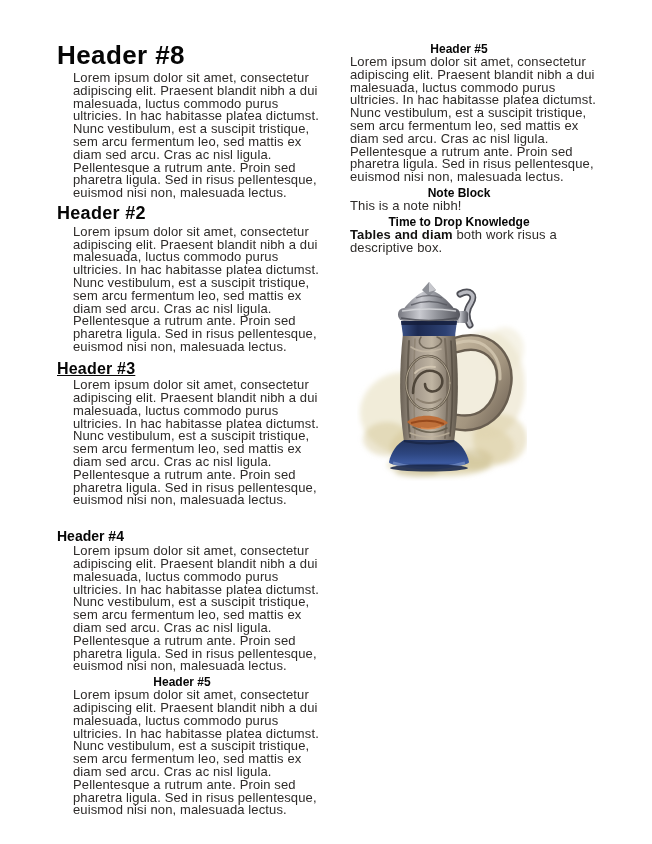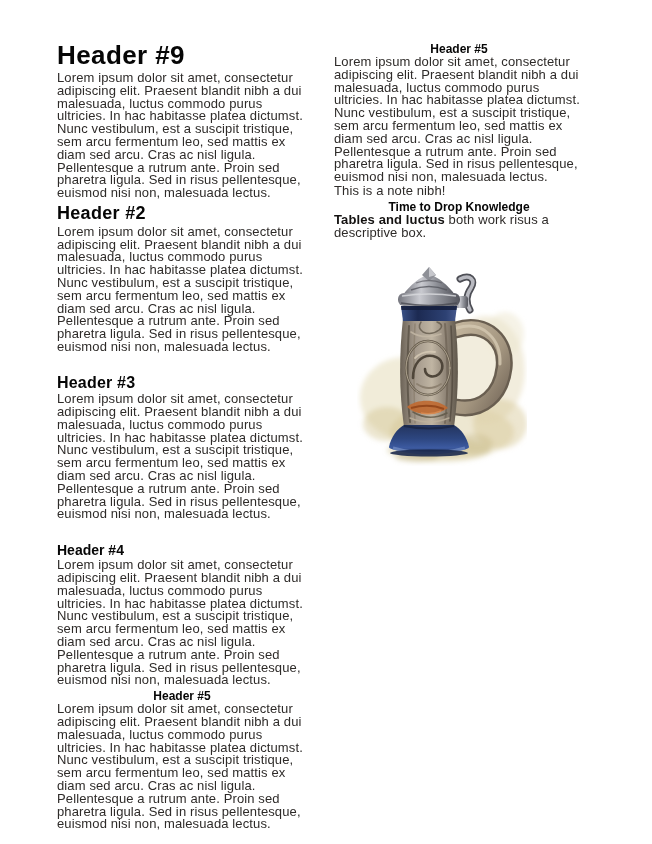--- a/index.html
+++ b/index.html
@@ -7,39 +7,39 @@
     width:652px;height:844px;background:#ffffff;overflow:hidden;
     font-family:"Liberation Sans","DejaVu Sans",sans-serif;
     -webkit-font-smoothing:antialiased;
   }
   .page{padding:41px 0 0 57px;}
   .columns{display:flex;gap:27px;}
   .col{width:250px;flex:0 0 250px;}
   .h1,.h2,.h3,.h4,.h5{font-weight:bold;color:#060606;}
   .h1{font-size:26px;line-height:1.08;margin:0 0 3px;letter-spacing:.4px;}
   .h2{font-size:18px;line-height:1.1;margin:4px 0 2px;letter-spacing:.3px;}
-  .h3{font-size:16px;line-height:1.15;margin:20px 0 1px;letter-spacing:.2px;}
+  .h3{font-size:16px;line-height:1.15;margin:6px 0 1px;letter-spacing:.2px;text-decoration:underline;}
   .h4{font-size:14px;line-height:1.15;margin:21px 0 1px;}
   .h5{font-size:12px;line-height:13px;margin:3px 0 0;text-align:center;}
   .body{
     font-size:13px;line-height:12.8px;letter-spacing:.12px;
-    color:#2e2b29;margin:0 0 1px;white-space:pre;
+    color:#2e2b29;margin:0 16px 1px;white-space:pre;
   }
   .body b{color:#141211;}
   .figure{margin:27px 0 0 23px;width:170px;height:200px;}
   svg{display:block;}
 </style>
 </head>
 <body>
 
 <div class="page">
   <div class="columns">
 
     <div class="col">
-      <div class="h1">Header #9</div>
+      <div class="h1">Header #8</div>
       <p class="body">Lorem ipsum dolor sit amet, consectetur
 adipiscing elit. Praesent blandit nibh a dui
 malesuada, luctus commodo purus
 ultricies. In hac habitasse platea dictumst.
 Nunc vestibulum, est a suscipit tristique,
 sem arcu fermentum leo, sed mattis ex
 diam sed arcu. Cras ac nisl ligula.
 Pellentesque a rutrum ante. Proin sed
 pharetra ligula. Sed in risus pellentesque,
 euismod nisi non, malesuada lectus.</p>
@@ -99,25 +99,26 @@
 adipiscing elit. Praesent blandit nibh a dui
 malesuada, luctus commodo purus
 ultricies. In hac habitasse platea dictumst.
 Nunc vestibulum, est a suscipit tristique,
 sem arcu fermentum leo, sed mattis ex
 diam sed arcu. Cras ac nisl ligula.
 Pellentesque a rutrum ante. Proin sed
 pharetra ligula. Sed in risus pellentesque,
 euismod nisi non, malesuada lectus.</p>
 
+      <div class="h5">Note Block</div>
       <p class="body">This is a note nibh!</p>
 
       <div class="h5">Time to Drop Knowledge</div>
 
-      <p class="body"><b>Tables and luctus</b><span> both work risus a
+      <p class="body"><b>Tables and diam</b><span> both work risus a
 descriptive box.</span></p>
 
       <div class="figure">
         <svg width="170" height="200" viewBox="0 0 170 200" xmlns="http://www.w3.org/2000/svg" aria-hidden="true">
           <defs>
             <filter id="wash" x="-30%" y="-30%" width="160%" height="160%">
               <feGaussianBlur stdDeviation="2.6"></feGaussianBlur>
             </filter>
             <filter id="soft" x="-30%" y="-30%" width="160%" height="160%">
               <feGaussianBlur stdDeviation="0.7"></feGaussianBlur>

